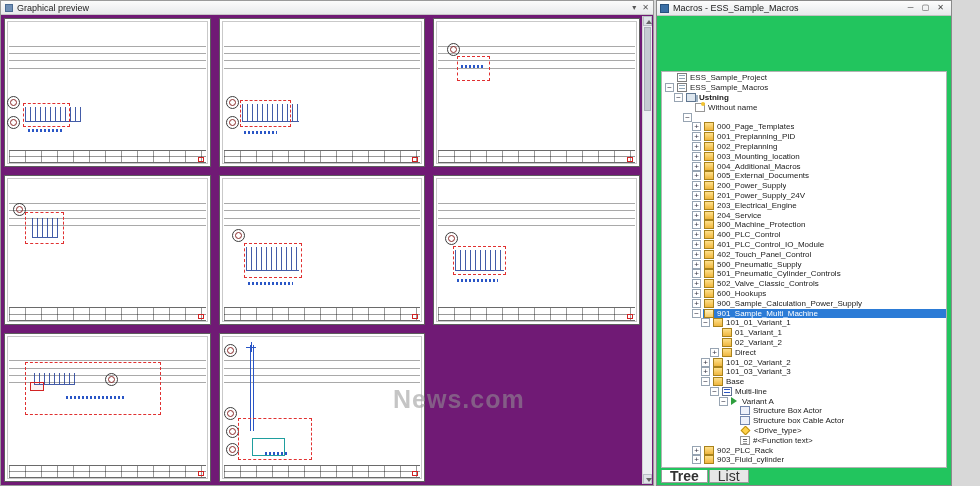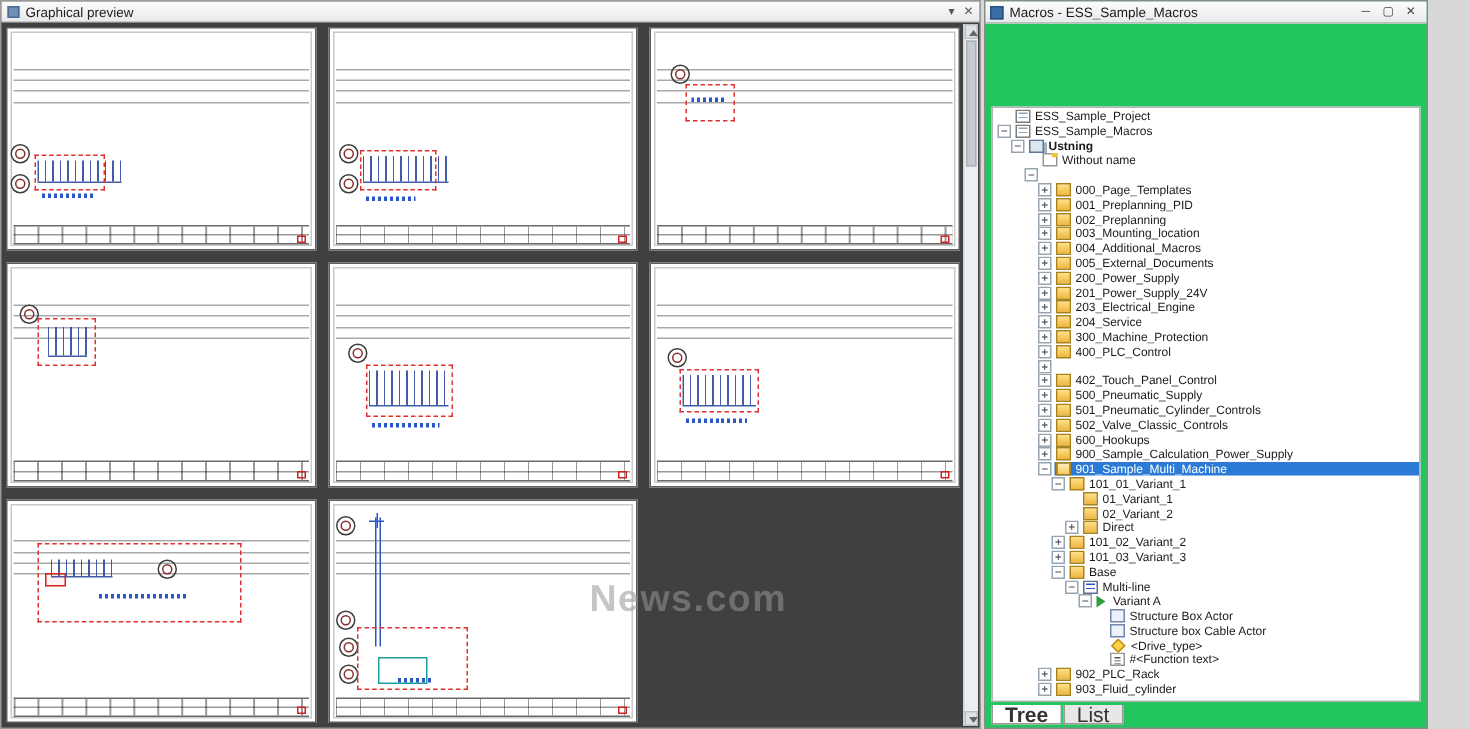--- a/index.html
+++ b/index.html
@@ -1,21 +1,21 @@
 <!DOCTYPE html>
 <html><head>
 <meta charset="utf-8">
 <style>
   * { margin:0; padding:0; box-sizing:border-box; }
   body { font-family:"Liberation Sans", sans-serif; background:#d4d4d4; }
   .screen { position:relative; width:980px; height:486px; background:#d8d8d8; overflow:hidden; }
 
   
   .left-panel { position:absolute; left:0; top:0; width:654px; height:486px;
-    background:#404040; border:1px solid #9a9a9a; }
+    background:#701a75; border:1px solid #9a9a9a; }
   .panel-titlebar { position:absolute; left:0; top:0; right:0; height:14px;
     background:linear-gradient(#fbfbfb,#e9eaec); border-bottom:1px solid #c6c6c6;
     display:flex; align-items:center; gap:4px; padding:0 4px; font-size:9px; color:#222; }
   .tb-icon { width:8px; height:8px; background:#6f8fb5; border:1px solid #4a6a92; flex:none; }
   .tb-btns { margin-left:auto; display:flex; gap:6px; font-size:8px; color:#555; }
   .tb-btns span { cursor:default; }
 
   .thumb-area { position:absolute; left:3px; top:17px; right:13px; bottom:3px;
     display:grid; grid-template-columns:repeat(3,1fr); grid-template-rows:repeat(3,1fr);
     gap:8px; }
@@ -75,21 +75,21 @@
   .dropdown { height:14px; margin:0 5px; border:1px solid #979797; background:#f9f9f9;
     display:flex; align-items:center; font-size:8.5px; color:#333; padding-left:3px; }
   .dd-arrow { margin-left:auto; width:12px; height:12px; background:#e3e3e3;
     border-left:1px solid #b0b0b0; text-align:center; font-size:7px; line-height:12px; color:#444; }
   .value-input { display:block; height:14px; margin:3px 5px 0 5px; width:calc(100% - 10px);
     border:1px solid #979797; background:#fff; font-size:8.5px; padding:0 2px;
     font-family:"Liberation Sans", sans-serif; }
 
   .tree { position:absolute; left:4px; right:4px; top:70px; bottom:17px;
     background:#fff; border:1px solid #b3b3b3; overflow:hidden; padding:1px 0 0 1px; }
-  .tree-row { display:flex; align-items:flex-start; height:9.8px; font-size:8px;
+  .tree-row { display:flex; align-items:center; height:9.8px; font-size:8px;
     white-space:nowrap; overflow:hidden; color:#1a1a1a; }
   .indent { flex:none; height:100%; }
   .expander { flex:none; width:9px; height:9px; border:1px solid #97a4b2; background:#fff;
     font-size:8px; line-height:7px; text-align:center; color:#334; margin-right:2px; }
   .expander.empty { border:none; background:transparent; }
   .row-main { display:flex; align-items:center; flex:1; min-width:0; padding:0 1px; }
   .tree-row.selected .row-main { background:#2b7bd6; color:#fff; }
   .tree-row.bold .tlabel { font-weight:bold; }
   .tlabel { overflow:hidden; text-overflow:ellipsis; }
 
@@ -390,20 +390,24 @@
           <span class="indent" style="width: 29px;"></span>
           <span class="expander">+</span>
           <span class="row-main">
             <span class="ticon folder"></span>
             <span class="tlabel">400_PLC_Control</span>
           </span>
         </div>
         <div class="tree-row">
           <span class="indent" style="width: 29px;"></span>
           <span class="expander">+</span>
+          <span class="row-main">
+            <span class="ticon folder"></span>
+            <span class="tlabel">401_PLC_Control_IO_Module</span>
+          </span>
         </div>
         <div class="tree-row">
           <span class="indent" style="width: 29px;"></span>
           <span class="expander">+</span>
           <span class="row-main">
             <span class="ticon folder"></span>
             <span class="tlabel">402_Touch_Panel_Control</span>
           </span>
         </div>
         <div class="tree-row">

